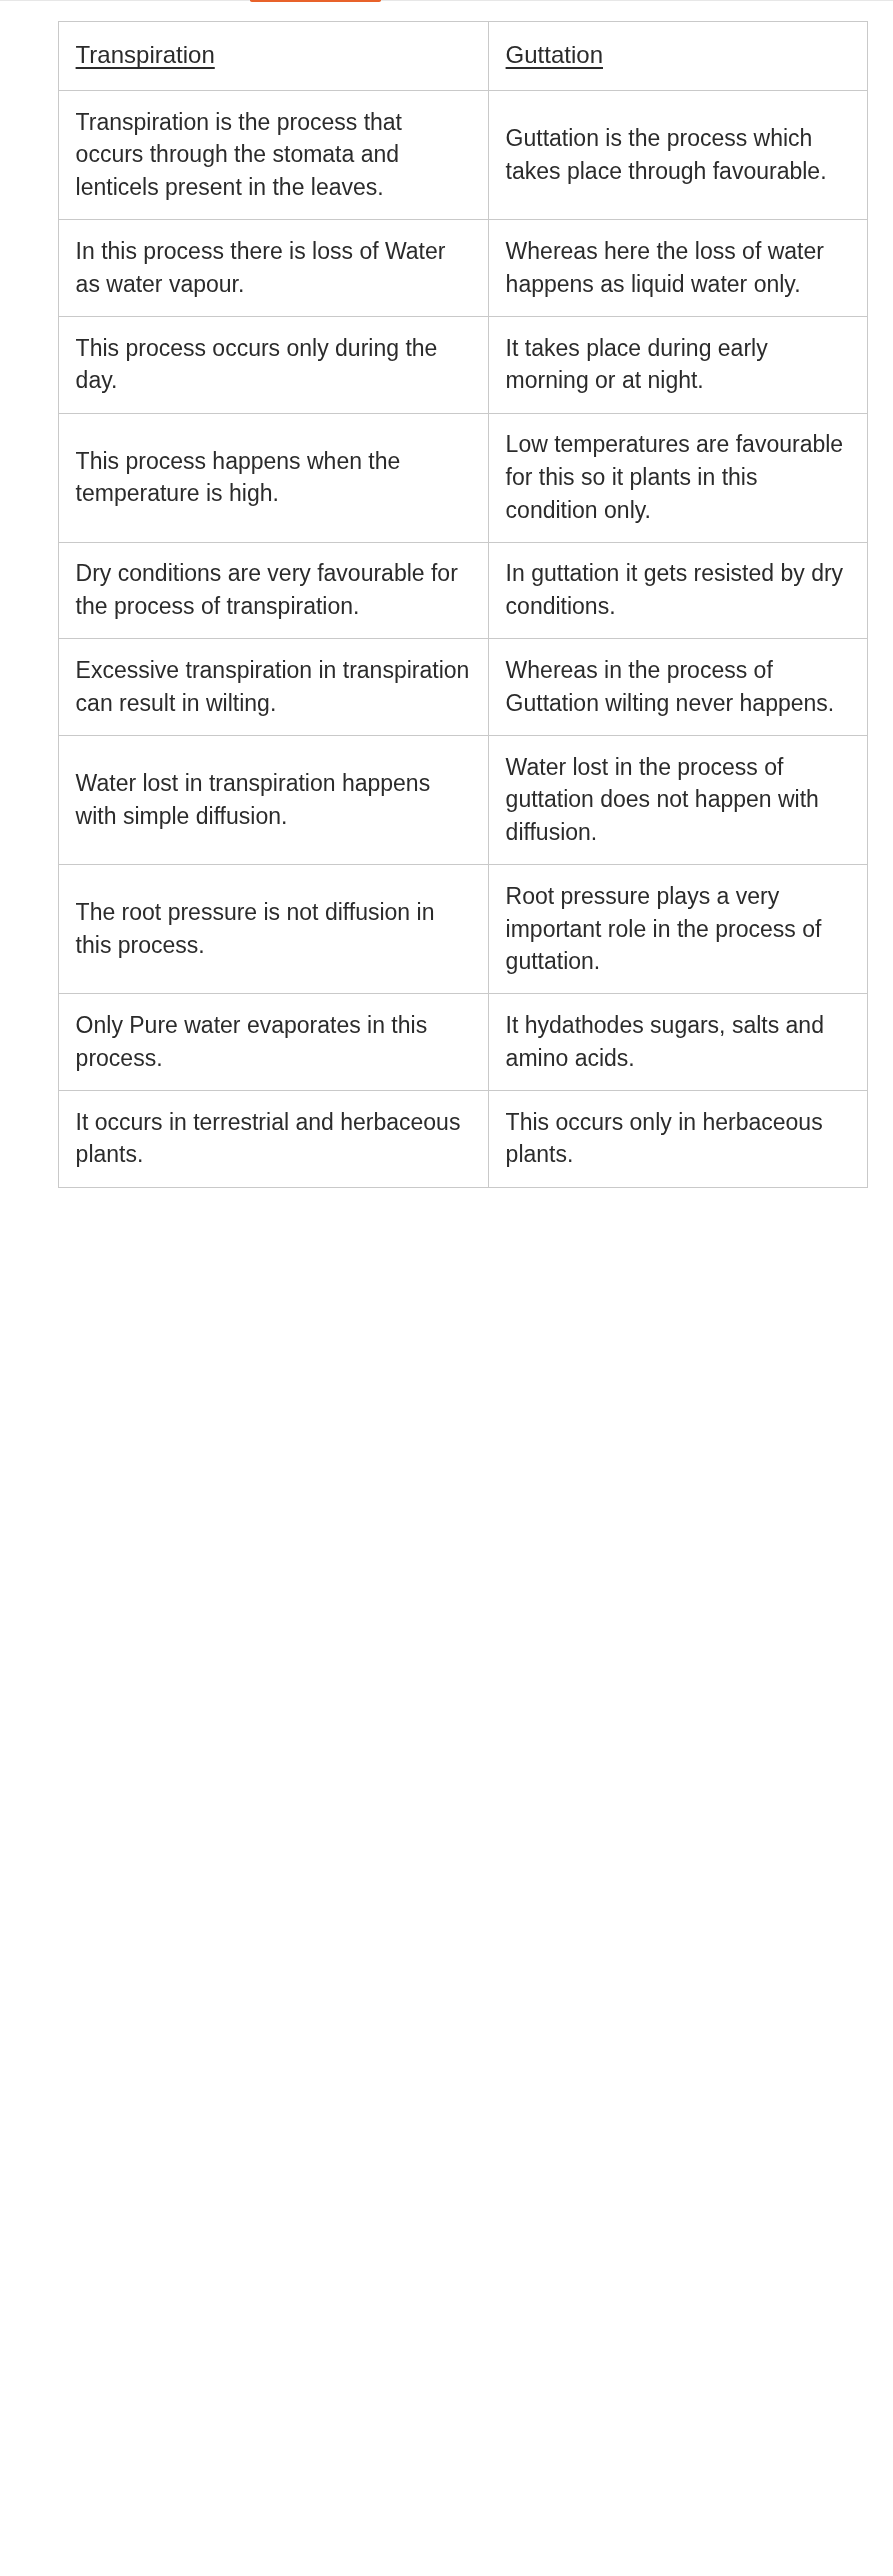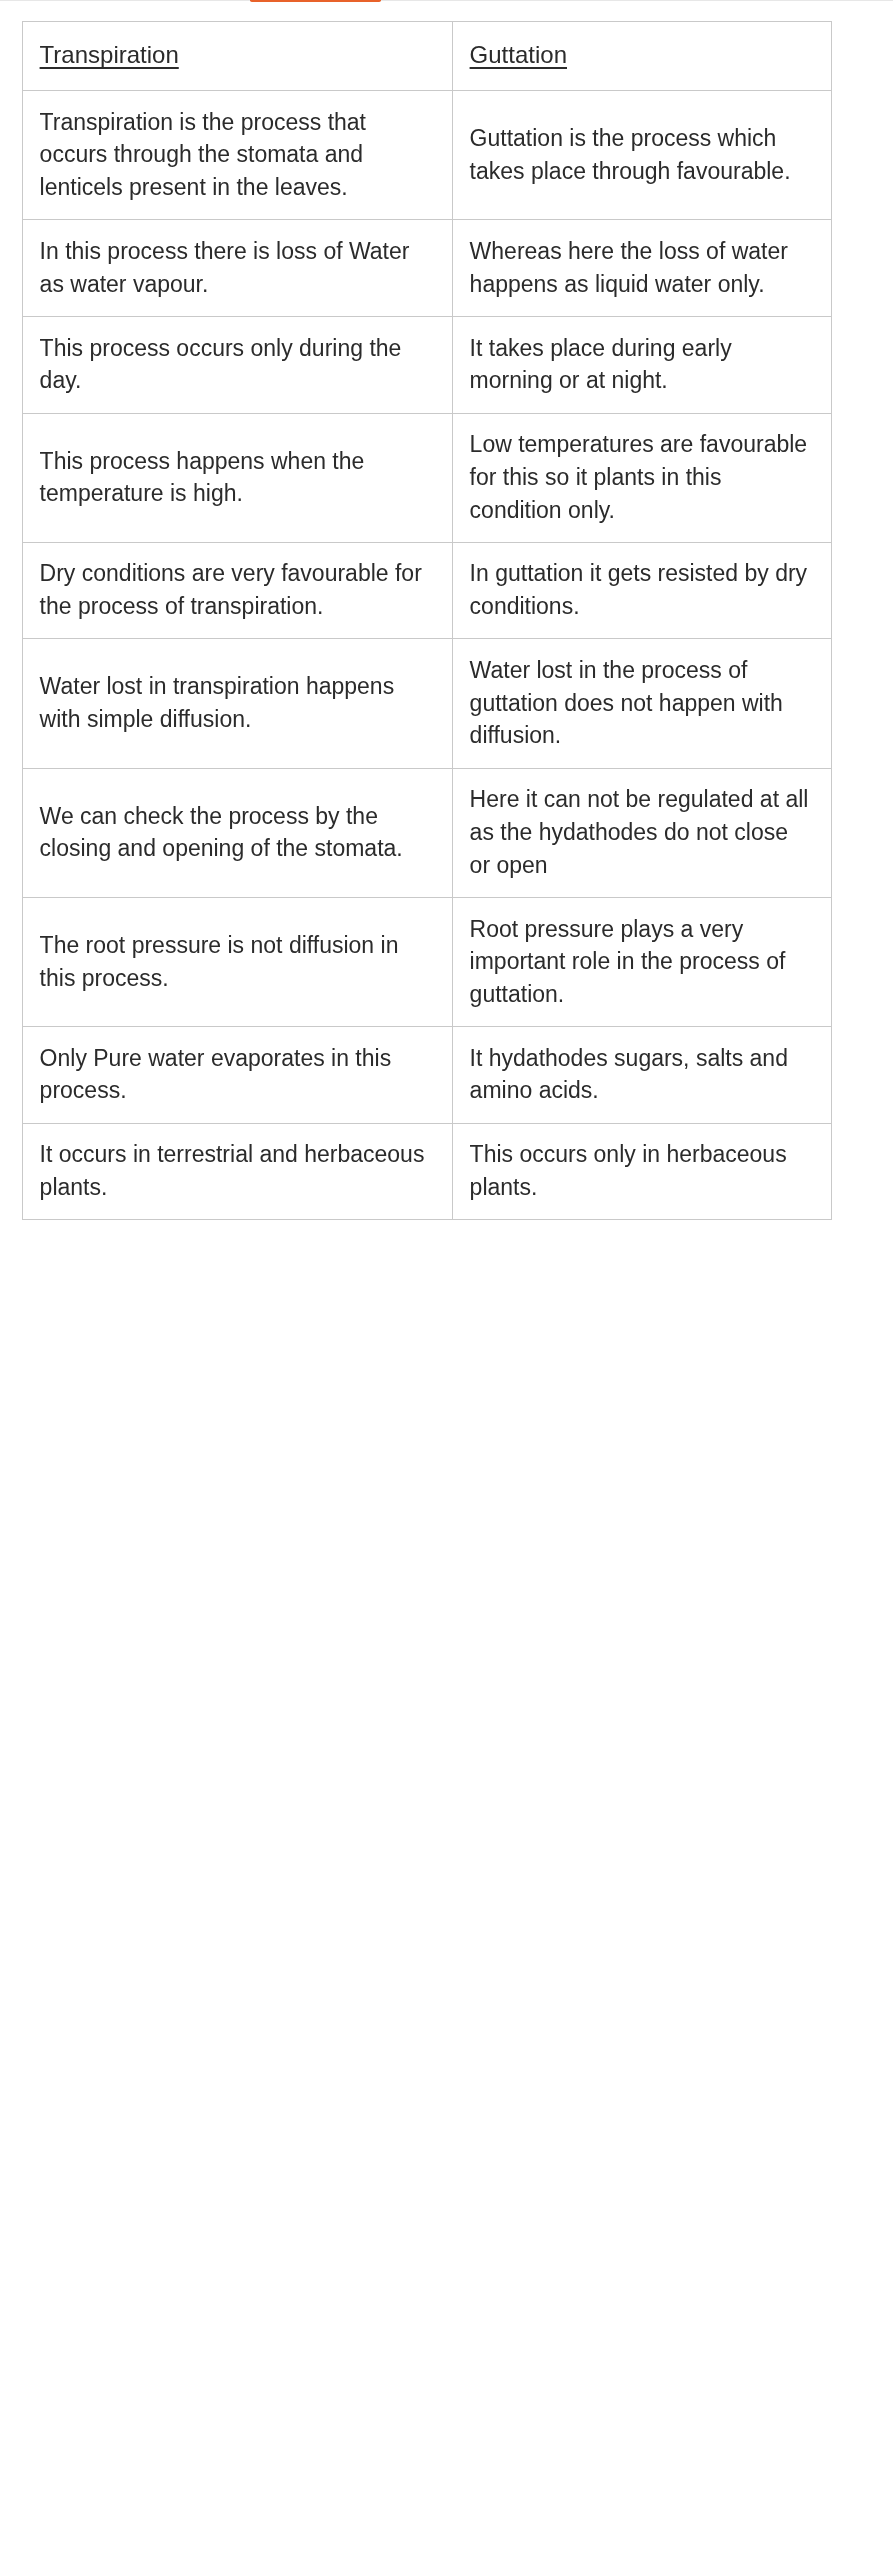--- a/index.html
+++ b/index.html
@@ -37,20 +37,21 @@
   }
   .table-wrap {
     padding: 20px 22px 22px 22px;
     box-sizing: border-box;
   }
   table.compare {
     border-collapse: collapse;
     width: 809px;
     table-layout: fixed;
     border: 0.9px solid #c9c9c9;
+    margin-left: 36px;
   }
   table.compare col.c1 { width: 430px; }
   table.compare col.c2 { width: 379px; }
   table.compare th,
   table.compare td {
     border: 0.9px solid #c9c9c9;
     padding: 14.7px 16.6px 15.6px 16.6px;
     vertical-align: middle;
     text-align: left;
     font-size: 23px;
@@ -111,26 +112,26 @@
         </tr>
         <tr>
           <td>This process happens when the temperature is high.</td>
           <td>Low temperatures are favourable for this so it plants in this condition only.</td>
         </tr>
         <tr>
           <td>Dry conditions are very favourable for the process of transpiration.</td>
           <td>In guttation it gets resisted by dry conditions.</td>
         </tr>
         <tr>
+          <td>Excessive transpiration in transpiration can result in wilting.</td>
+          <td>Whereas in the process of Guttation wilting never happens.</td>
+        </tr>
+        <tr>
           <td>Water lost in transpiration happens with simple diffusion.</td>
           <td>Water lost in the process of guttation does not happen with diffusion.</td>
-        </tr>
-        <tr>
-          <td>We can check the process by the closing and opening of the stomata.</td>
-          <td>Here it can not be regulated at all as the hydathodes do not close or open</td>
         </tr>
         <tr>
           <td>The root pressure is not diffusion in this process.</td>
           <td>Root pressure plays a very important role in the process of guttation.</td>
         </tr>
         <tr>
           <td>Only Pure water evaporates in this process.</td>
           <td>It hydathodes sugars, salts and amino acids.</td>
         </tr>
         <tr>

